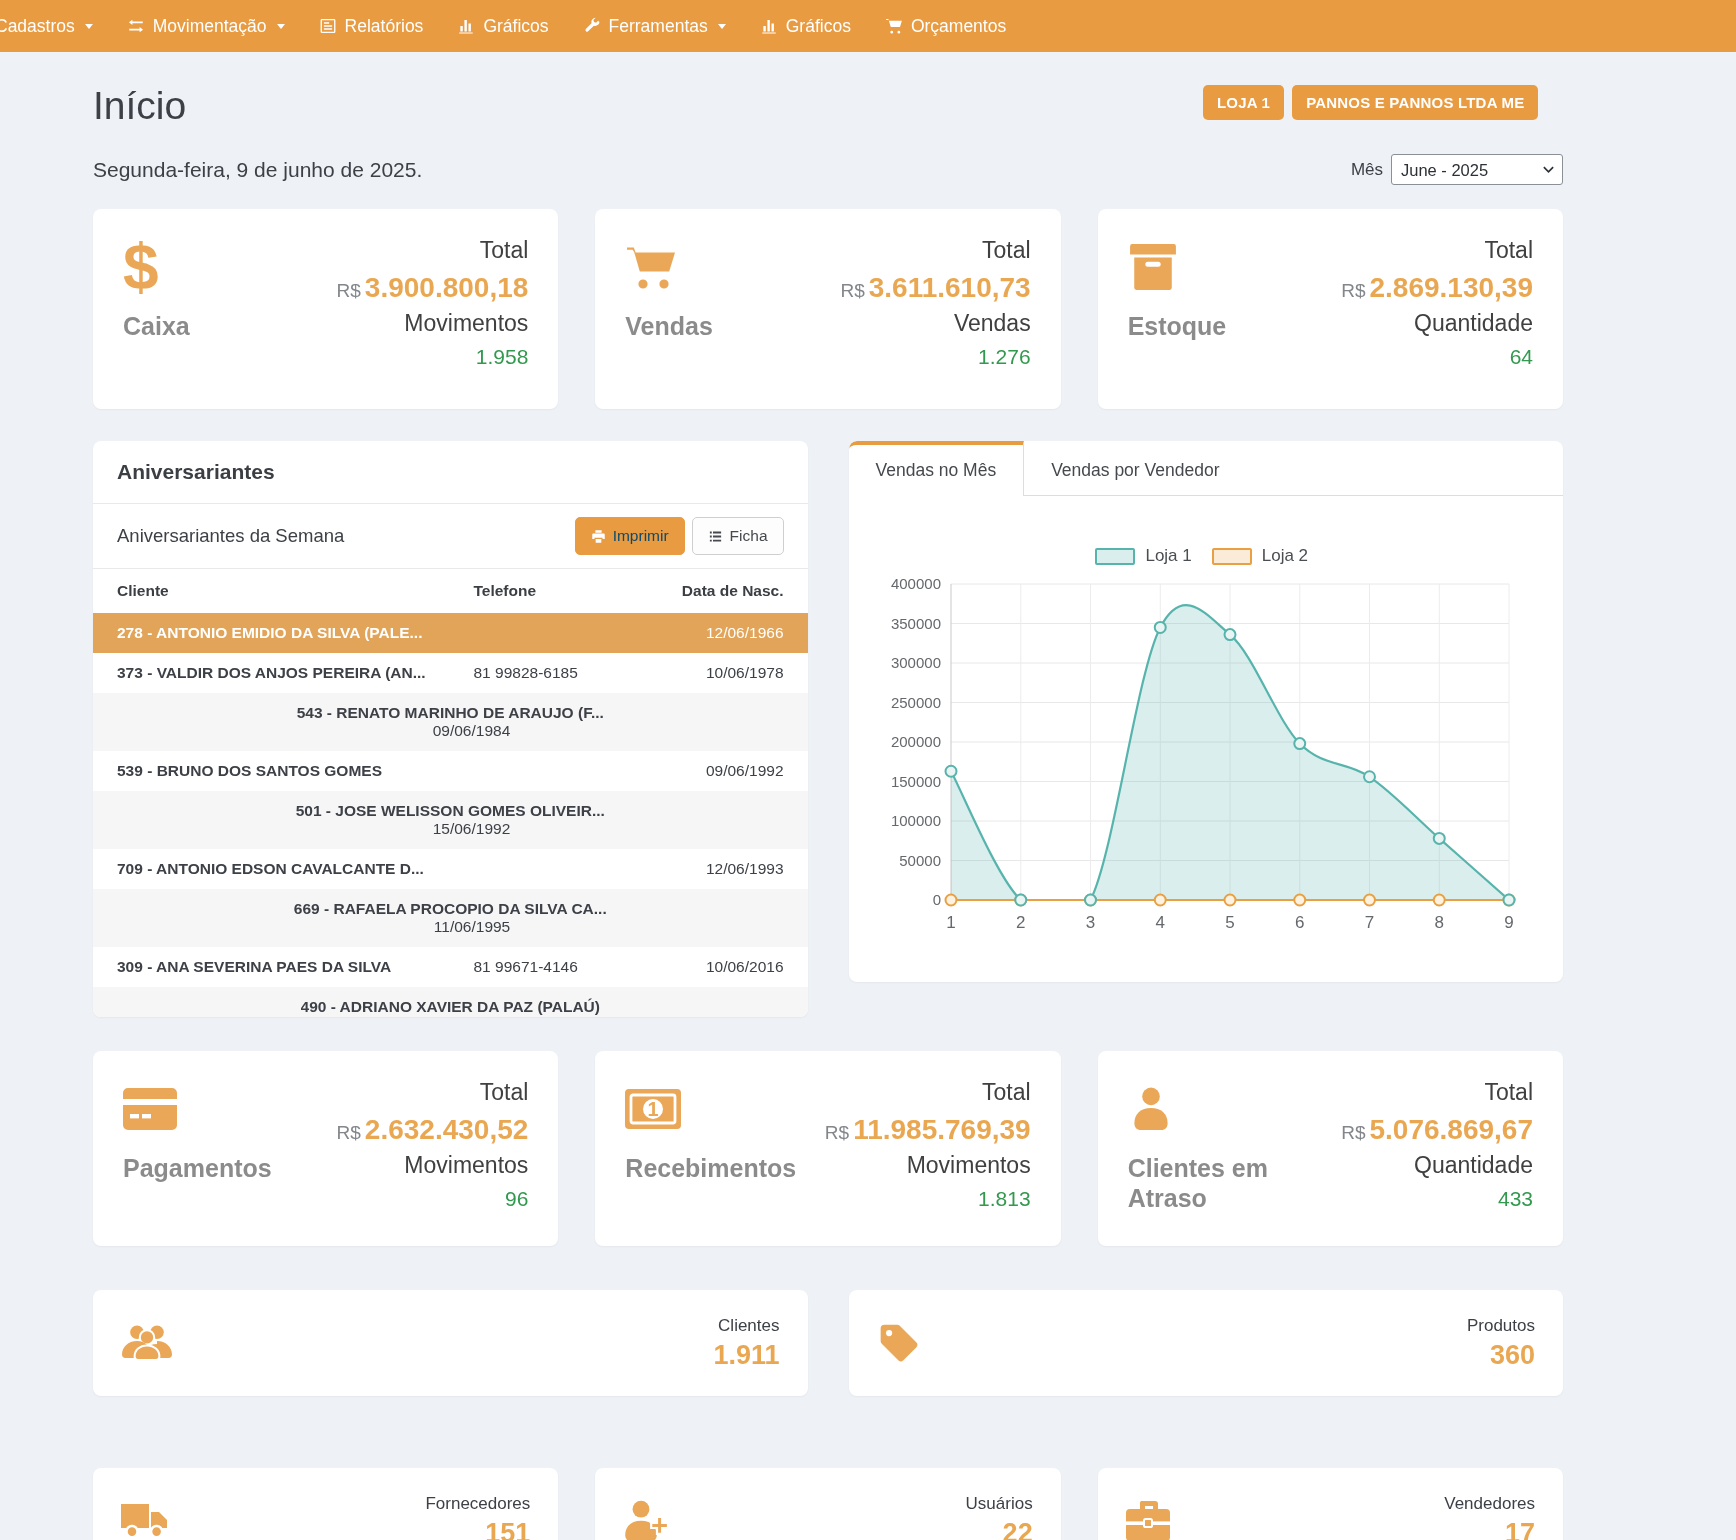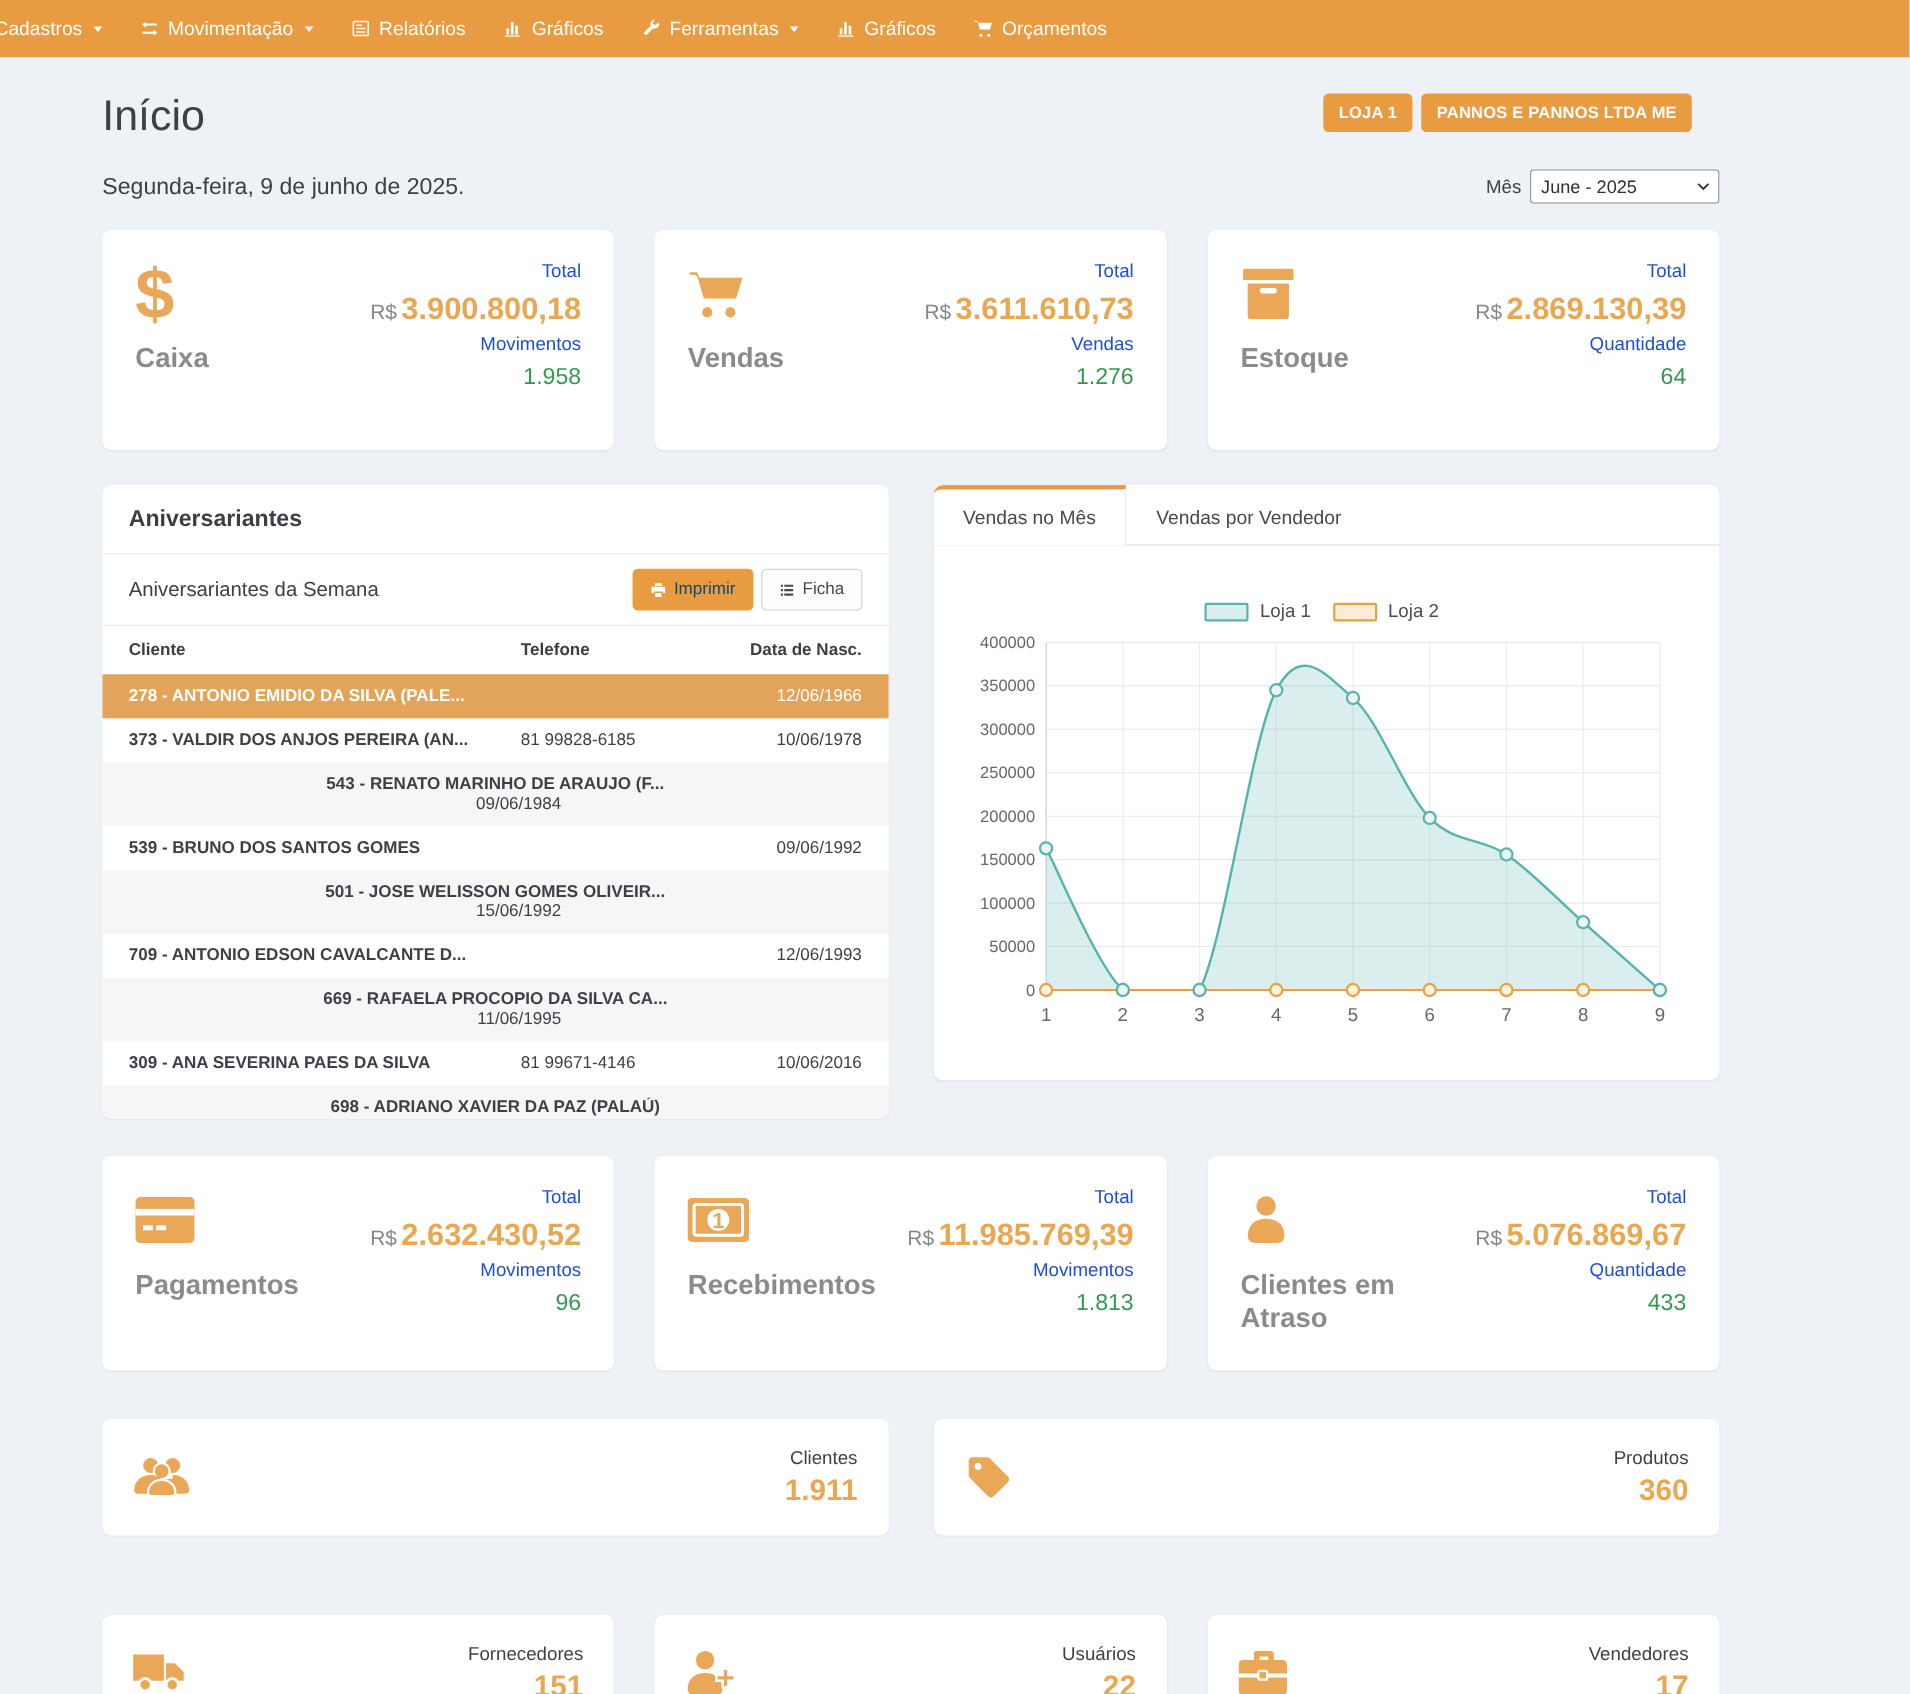--- a/index.html
+++ b/index.html
@@ -38,21 +38,21 @@
   .card{background:#fff;border-radius:8px;box-shadow:0 1px 2px rgba(40,50,60,.05);}
   
   .stats{margin-top:24px;}
   .stat-card{height:200px;padding:26px 30px 22px 30px;display:flex;justify-content:space-between;}
   .stat-card.mid{height:195px;}
   .stat-left{width:160px;display:flex;flex-direction:column;}
   .stat-icon{height:64px;display:flex;align-items:center;}
   .dollar{font-size:64px;font-weight:700;color:var(--orange-light);line-height:1;}
   .stat-title{font-size:25px;font-weight:700;color:var(--gray);margin-top:12px;line-height:1.2;}
   .stat-right{text-align:right;display:flex;flex-direction:column;gap:6px;padding-top:2px;}
-  .stat-label{font-size:17px;color:#1d4ed8;}
+  .stat-label{font-size:23px;color:#404040;}
   .stat-total{margin-top:2px;}
   .rs{font-size:19px;color:#83878c;margin-right:4px;}
   .amt{font-size:28px;font-weight:700;color:var(--orange-amt);}
   .stat-count{font-size:21px;color:var(--green);margin-top:2px;}
   
   .panels{margin-top:32px;align-items:start;}
   .panel{overflow:hidden;}
   .pnl-anniv{height:576px;}
   .panel-header{padding:19px 24px;font-size:21px;font-weight:700;color:#3b3f44;border-bottom:1px solid var(--line);}
   .toolbar{display:flex;justify-content:space-between;align-items:center;padding:13px 24px;border-bottom:1px solid var(--line);}
@@ -272,21 +272,21 @@
             <div class="c-cli">669 - RAFAELA PROCOPIO DA SILVA CA...</div>
             <div class="c-tel"></div>
             <div class="c-dt">11/06/1995</div>
           </div>
           <div class="trow">
             <div class="c-cli">309 - ANA SEVERINA PAES DA SILVA</div>
             <div class="c-tel">81 99671-4146</div>
             <div class="c-dt">10/06/2016</div>
           </div>
           <div class="trow stripe">
-            <div class="c-cli">698 - ADRIANO XAVIER DA PAZ (PALAÚ)</div>
+            <div class="c-cli">490 - ADRIANO XAVIER DA PAZ (PALAÚ)</div>
             <div class="c-tel"></div>
             <div class="c-dt">09/06/2020</div>
           </div>
         </div>
     </div>
 
     <div class="card panel pnl-chart">
       <div class="tabs" id="chart-tabs">
           <div class="tab active">Vendas no Mês</div>
           <div class="tab">Vendas por Vendedor</div>

